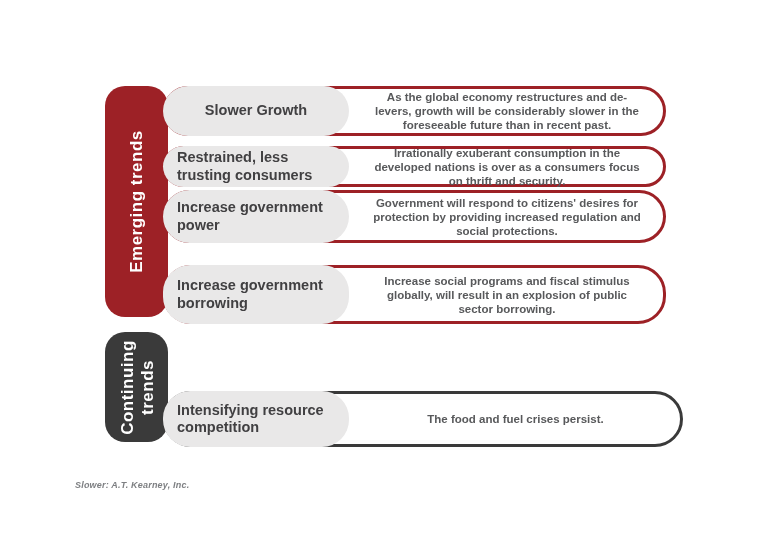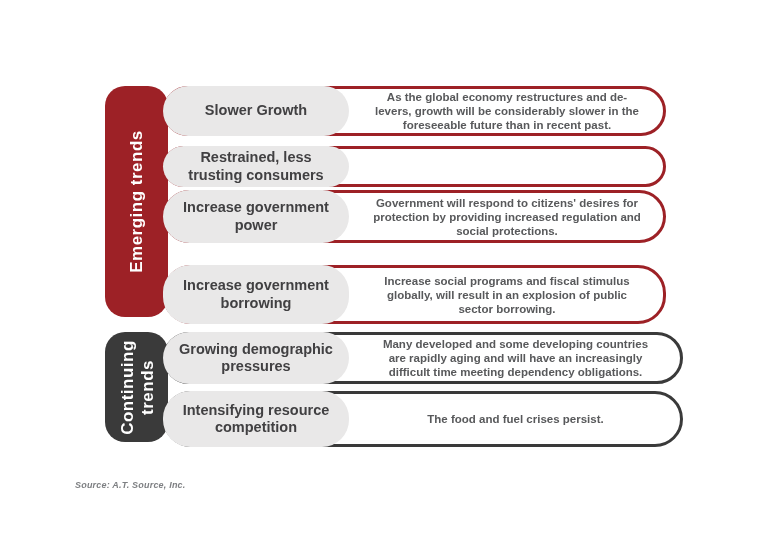--- a/index.html
+++ b/index.html
@@ -22,21 +22,21 @@
   .vlabel-emerging { width: 231px; height: 63px; left: -84px; top: 84px; }
   .vlabel-continuing { width: 110px; height: 63px; left: -23.5px; top: 23.5px; padding: 0 4px; }
 
   
   .row { position: absolute; left: 163px; border-radius: 28px; border: 3px solid; background: transparent; z-index: 2; }
   .row-red { border-color: var(--emerging, #9d2126); width: 503px; }
   .row-dark { border-color: var(--continuing, #3a3a3a); width: 520px; }
   .pill {
     position: absolute; left: -3px; top: -3px; bottom: -3px; width: 186px;
     background: #e9e8e8; border-radius: 27px;
-    display: flex; align-items: center; justify-content: center; text-align: center;
+    display: flex; align-items: center; justify-content: center; text-align: left;
     padding: 0 14px;
     color: #414042; font-weight: 700; font-size: 14.5px; line-height: 1.18;
   }
   .desc {
     position: absolute; left: 207px; right: 22px; top: 50%; transform: translateY(-50%);
     color: #58595b; font-weight: 700; font-size: 11.5px; line-height: 1.22; text-align: center;
   }
   .r1 { top: 86px;  height: 50px; }
   .r2 { top: 146px; height: 41px; }
   .r3 { top: 190px; height: 53px; }
@@ -62,37 +62,34 @@
     <div class="vlabel vlabel-continuing">Continuing trends</div>
   </div>
 
   <div class="row row-red r1">
     <div class="pill">Slower Growth</div>
     <div class="desc">As the global economy restructures and de-levers, growth will be considerably slower in the foreseeable future than in recent past.</div>
   </div>
 
   <div class="row row-red r2">
     <div class="pill">Restrained, less trusting consumers</div>
+    <div class="desc">Irrationally exuberant consumption in the developed nations is over as a consumers focus on thrift and security.</div>
   </div>
 
   <div class="row row-red r3">
     <div class="pill">Increase government power</div>
     <div class="desc">Government will respond to citizens' desires for protection by providing increased regulation and social protections.</div>
   </div>
 
   <div class="row row-red r4">
     <div class="pill">Increase government borrowing</div>
     <div class="desc">Increase social programs and fiscal stimulus globally, will result in an explosion of public sector borrowing.</div>
   </div>
 
-  <div class="row row-dark r5">
-    <div class="pill">Growing demographic pressures</div>
-    <div class="desc">Many developed and some developing countries are rapidly aging and will have an increasingly difficult time meeting dependency obligations.</div>
-  </div>
 
   <div class="row row-dark r6">
     <div class="pill">Intensifying resource competition</div>
     <div class="desc">The food and fuel crises persist.</div>
   </div>
 
-  <div class="source">Source: A.T. Source, Inc.</div>
+  <div class="source">Slower: A.T. Kearney, Inc.</div>
 
 </div>
 
 </body></html>

